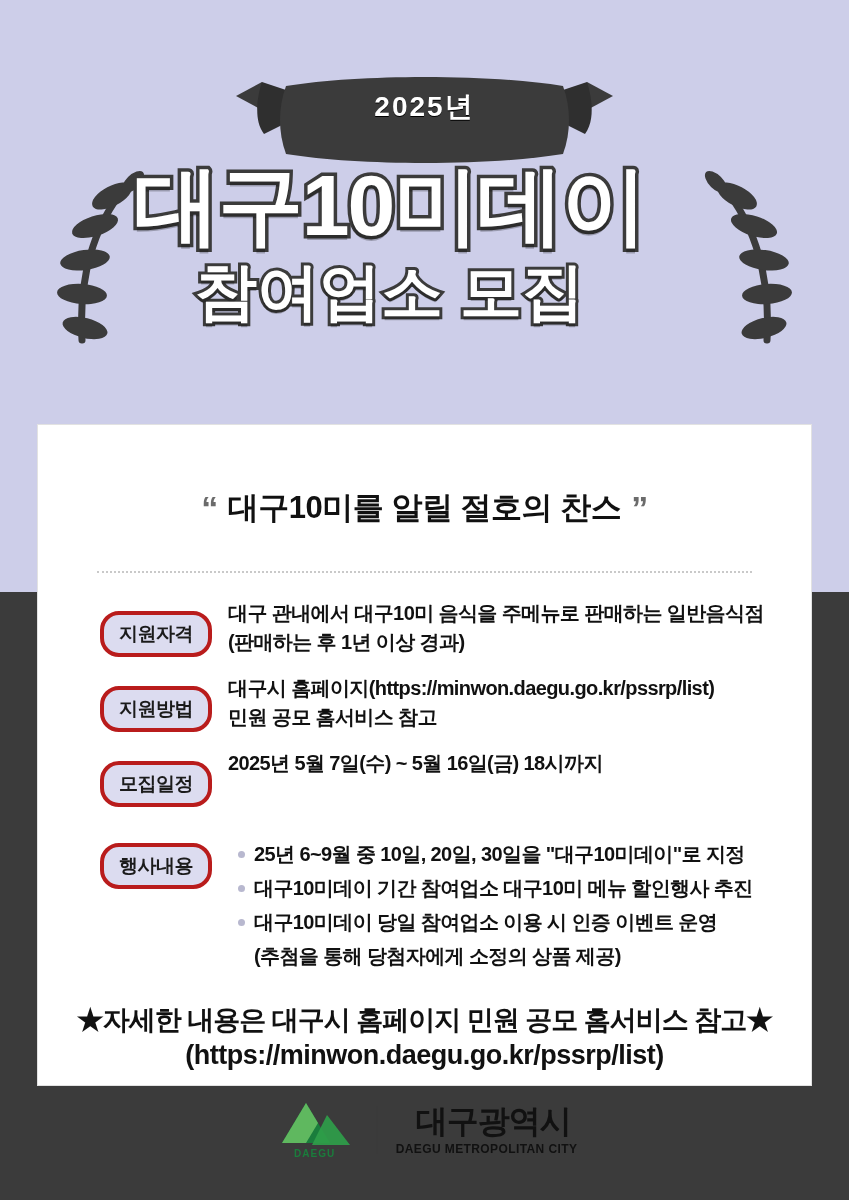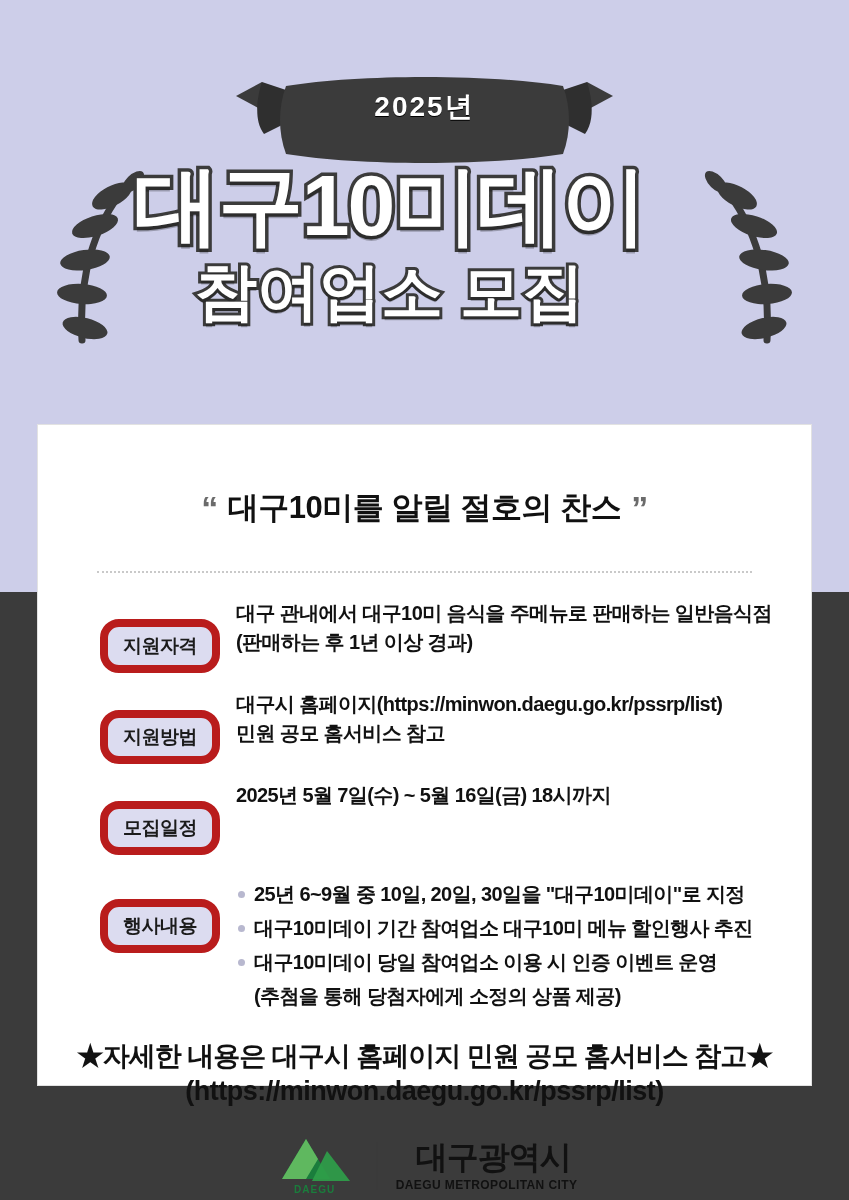--- a/index.html
+++ b/index.html
@@ -123,42 +123,42 @@
   }
   .row {
     display: flex;
     align-items: flex-start;
     margin-bottom: 17px;
   }
   .tag {
     flex: 0 0 auto;
     width: 104px;
     height: 38px;
-    border: 8px solid #b91c1c;
+    border: 4px solid #b91c1c;
     border-radius: 19px;
     background: #dcdcf0;
     color: #1b1b1b;
     font-size: 19px;
     font-weight: bold;
     display: flex;
     align-items: center;
     justify-content: center;
     letter-spacing: -0.5px;
-    margin-top: 20px;
+    margin-top: 12px;
   }
   .row-body {
     margin-left: 16px;
     font-size: 20px;
     line-height: 1.45;
     color: #111111;
     letter-spacing: -0.6px;
     font-weight: bold;
   }
   .row-body .line { display: block; }
-  .bullets { list-style: none; margin: 0; padding: 0; }
+  .bullets { list-style: none; margin: 8px; padding: 0; }
   .bullets li {
     position: relative;
     padding-left: 18px;
     margin-bottom: 4px;
     font-size: 20px;
     line-height: 1.5;
     color: #111111;
     letter-spacing: -0.6px;
     font-weight: bold;
   }

